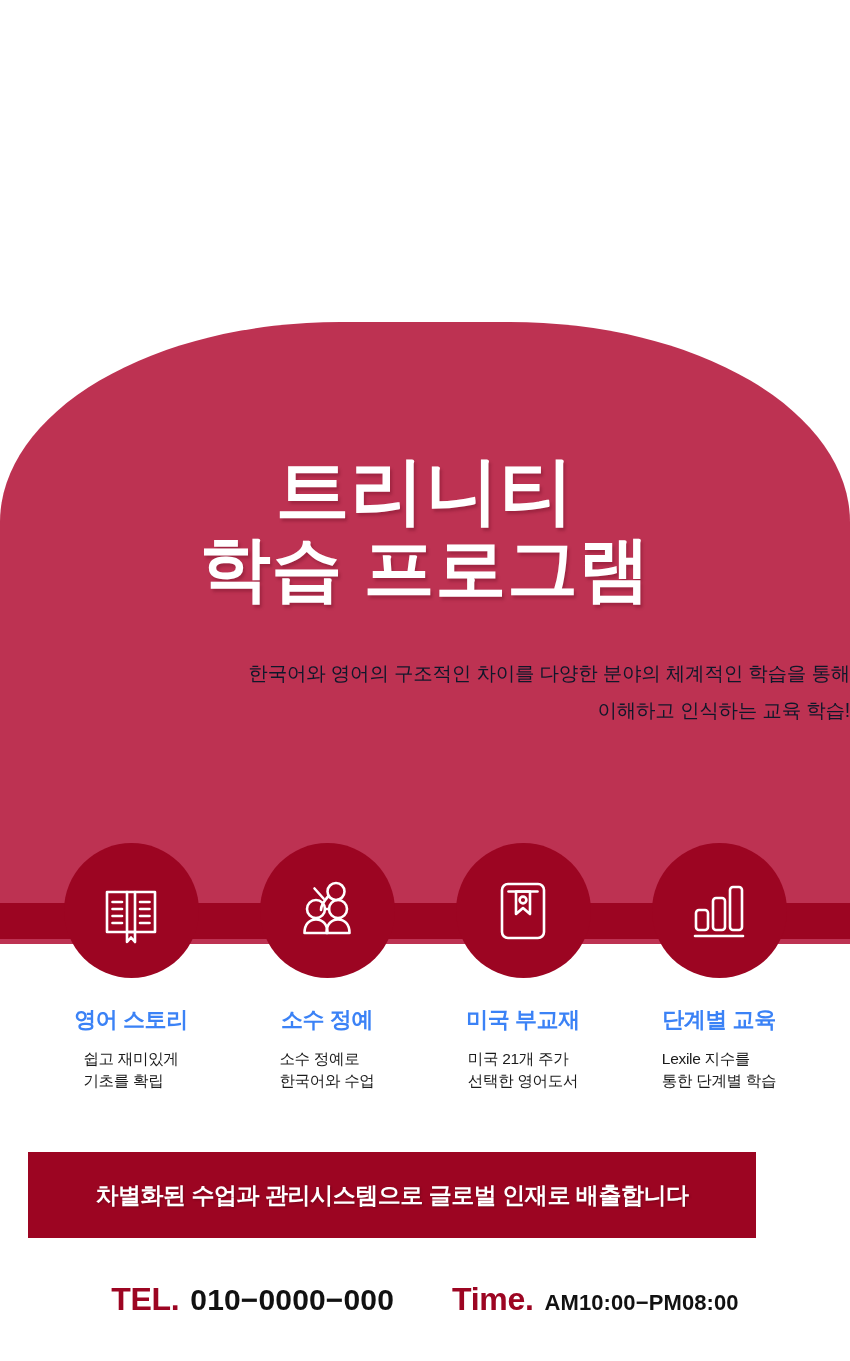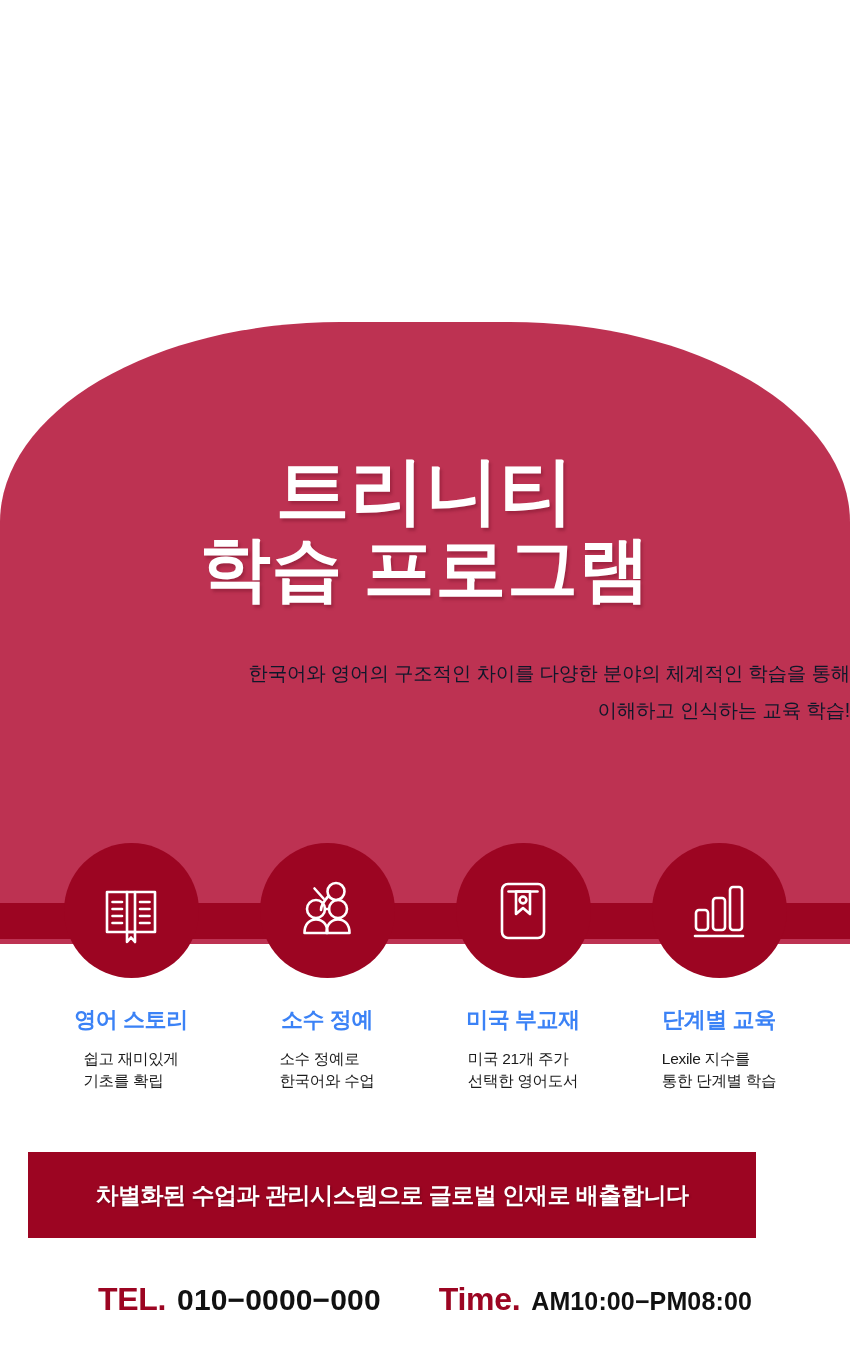--- a/index.html
+++ b/index.html
@@ -176,21 +176,21 @@
     font-size: 32px;
     font-weight: 900;
     letter-spacing: -0.01em;
   }
   .contact-value {
     color: #111111;
     font-size: 30px;
     font-weight: 700;
     letter-spacing: 0.005em;
   }
-  .contact-value.small { font-size: 25px; }
+  .contact-value.small { font-size: 22px; }
 </style>
 </head>
 <body>
 
 <div class="poster">
 
   <div class="dome"></div>
   <div class="band"></div>
 
   <div class="title-block">

